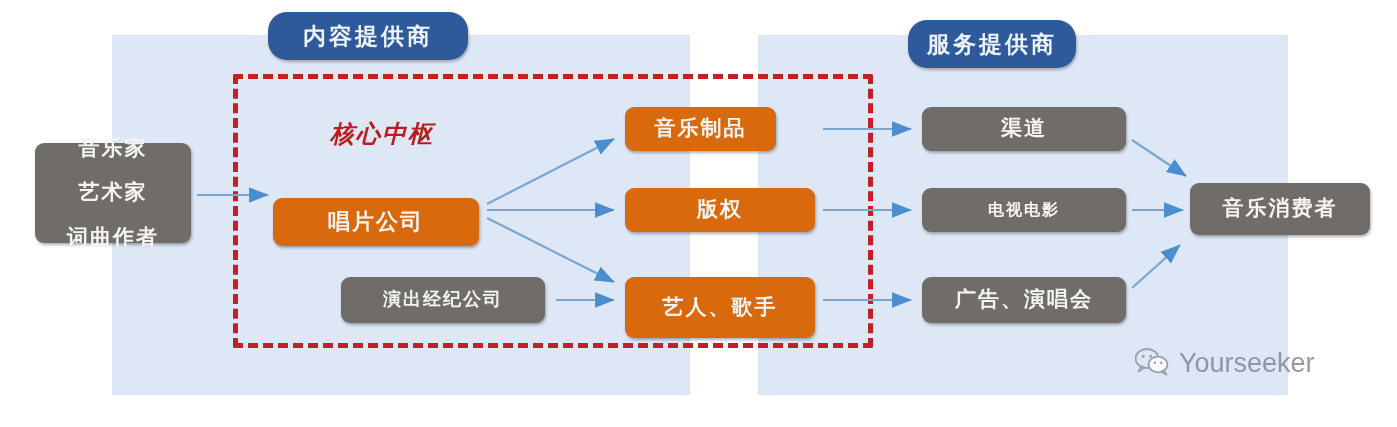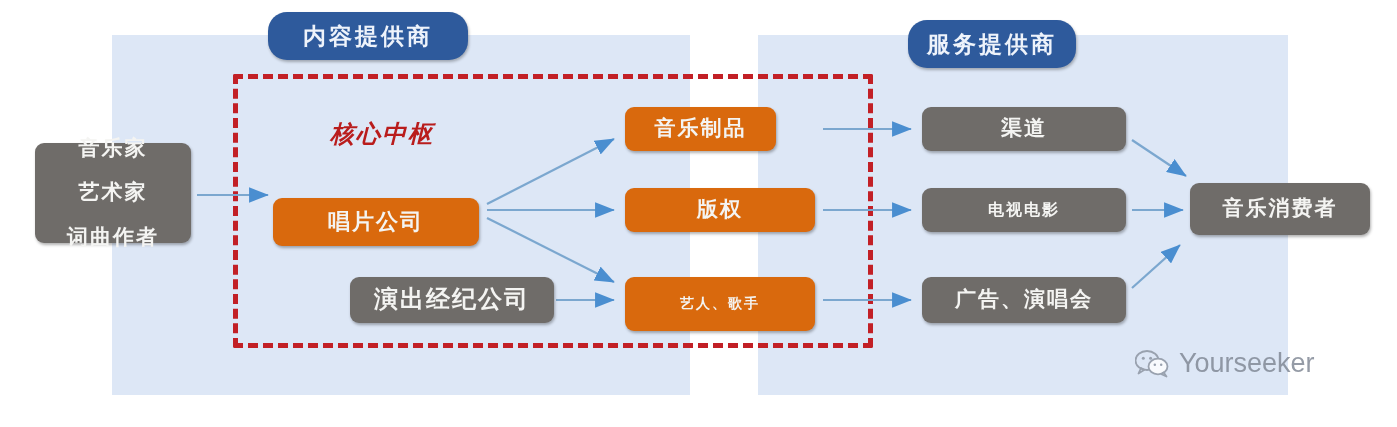--- a/index.html
+++ b/index.html
@@ -65,24 +65,24 @@
     letter-spacing: 2px;
     box-shadow: 1px 2px 3px rgba(0,0,0,0.3);
     text-align: center;
     line-height: 1.22;
   }
   .node.gray   { background: #6f6c69; }
   .node.orange { background: #d9690d; }
 
   #node-artists      { left: 35px;  top: 143px; width: 156px; height: 100px; font-size: 21px; gap: 19px; }
   #node-label-record { left: 273px; top: 180px; width: 206px; height: 48px; font-size: 22px; margin-top: 18px; }
-  #node-agency       { left: 350px; top: 277px; width: 204px; height: 46px; font-size: 24px; }
+  #node-agency       { left: 341px; top: 277px; width: 204px; height: 46px; font-size: 18px; }
   #node-products     { left: 625px; top: 107px; width: 151px; height: 44px; font-size: 21px; }
   #node-copyright    { left: 625px; top: 188px; width: 190px; height: 44px; font-size: 21px; }
-  #node-artistsinger { left: 625px; top: 277px; width: 190px; height: 54px; font-size: 14px; font-family: Liberation Serif, serif; }
+  #node-artistsinger { left: 625px; top: 277px; width: 190px; height: 61px; font-size: 21px; font-family: Liberation Serif, serif; }
   #node-channel      { left: 922px; top: 107px; width: 204px; height: 44px; font-size: 21px; }
   #node-tvfilm       { left: 922px; top: 188px; width: 204px; height: 44px; font-size: 16px; }
   #node-adconcert    { left: 922px; top: 277px; width: 204px; height: 46px; font-size: 21px; }
   #node-consumer     { left: 1190px; top: 183px; width: 180px; height: 52px; font-size: 21px; }
 
   #core-label {
     position: absolute;
     left: 330px;
     top: 118px;
     color: #b91c1c;
@@ -100,21 +100,21 @@
     width: 1397px;
     height: 427px;
     pointer-events: none;
   }
 
   #watermark {
     position: absolute;
     left: 1135px;
     top: 348px;
     display: flex;
-    align-items: center;
+    align-items: flex-start;
     gap: 10px;
     color: #7e8693;
     opacity: 0.82;
   }
   #watermark .wm-text {
     font-size: 27px;
     font-family: "Liberation Sans", "DejaVu Sans", sans-serif;
     letter-spacing: 0px;
   }
 </style>

